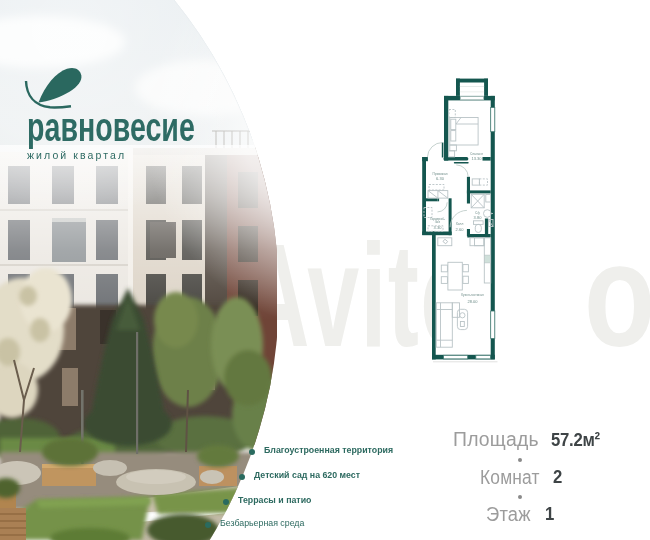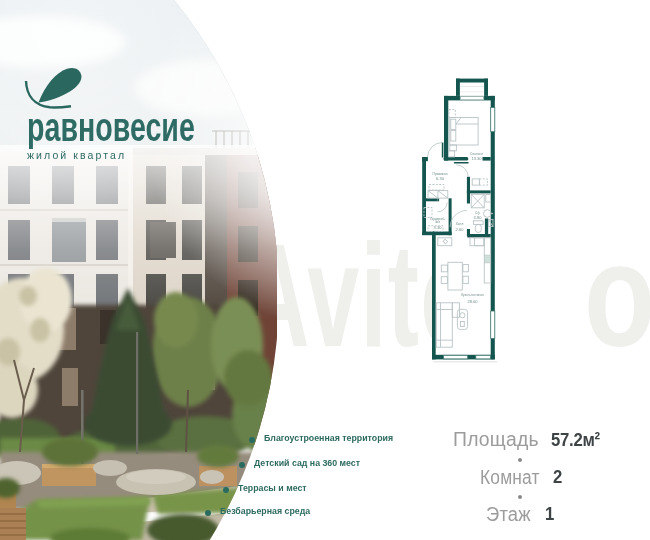--- a/index.html
+++ b/index.html
@@ -420,37 +420,37 @@
     <text x="459.5" y="230.5" font-size="4">2.60</text>
 
     <text x="477.5" y="213.5" font-size="3.2">С/у</text>
     <text x="477.5" y="219" font-size="4">3.80</text>
 
     <text x="472.5" y="296" font-size="3.2">Кухня-гостиная</text>
     <text x="472.5" y="302.5" font-size="4">28.00</text>
   </g>
 </svg>
 
-<div class="abs" style="left:0;top:0;width:650px;height:528px;pointer-events:none">
+<div class="abs" style="left:0;top:12px;width:650px;height:528px;pointer-events:none">
 
   <div class="abs" style="left:249px;top:437px;width:6px;height:6px;border-radius:50%;background:#2a6b5f"></div>
 
   <div class="abs" style="left:264px;top:433px;font-size:8.8px;font-weight:700;color:#2d6a60">Благоустроенная территория</div>
 
   <div class="abs" style="left:239px;top:462px;width:6px;height:6px;border-radius:50%;background:#2a6b5f"></div>
 
-  <div class="abs" style="left:254px;top:458px;font-size:8.8px;font-weight:700;color:#2d6a60">Детский сад на 360 мест</div>
+  <div class="abs" style="left:254px;top:458px;font-size:8.8px;font-weight:700;color:#2d6a60">Детский сад на 620 мест</div>
 
   <div class="abs" style="left:223px;top:487px;width:6px;height:6px;border-radius:50%;background:#2a6b5f"></div>
 
-  <div class="abs" style="left:238px;top:483px;font-size:8.8px;font-weight:700;color:#2d6a60">Террасы и мест</div>
+  <div class="abs" style="left:238px;top:483px;font-size:8.8px;font-weight:700;color:#2d6a60">Террасы и патио</div>
 
   <div class="abs" style="left:205px;top:510px;width:6px;height:6px;border-radius:50%;background:#2a6b5f"></div>
 
-  <div class="abs" style="left:220px;top:506px;font-size:8.8px;font-weight:700;color:#2d6a60">Безбарьерная среда</div>
+  <div class="abs" style="left:220px;top:506px;font-size:8.8px;font-weight:400;color:#2d6a60">Безбарьерная среда</div>
 </div>
 
 <div class="abs" style="left:453px;top:428px;font-size:20px;color:#9c9c9c;letter-spacing:0.2px;transform:scaleX(0.97);transform-origin:0 0">Площадь</div>
 
 <div class="abs" style="left:551px;top:429px;font-size:19px;font-weight:700;color:#3e4446;letter-spacing:-0.3px;transform:scaleX(0.88);transform-origin:0 0">57.2м²</div>
 
 <div class="abs" style="left:518px;top:458px;width:4px;height:4px;border-radius:50%;background:#8a8a8a"></div>
 
 <div class="abs" style="left:480px;top:466px;font-size:20px;color:#9c9c9c;letter-spacing:0.2px;transform:scaleX(0.87);transform-origin:0 0">Комнат</div>
 

